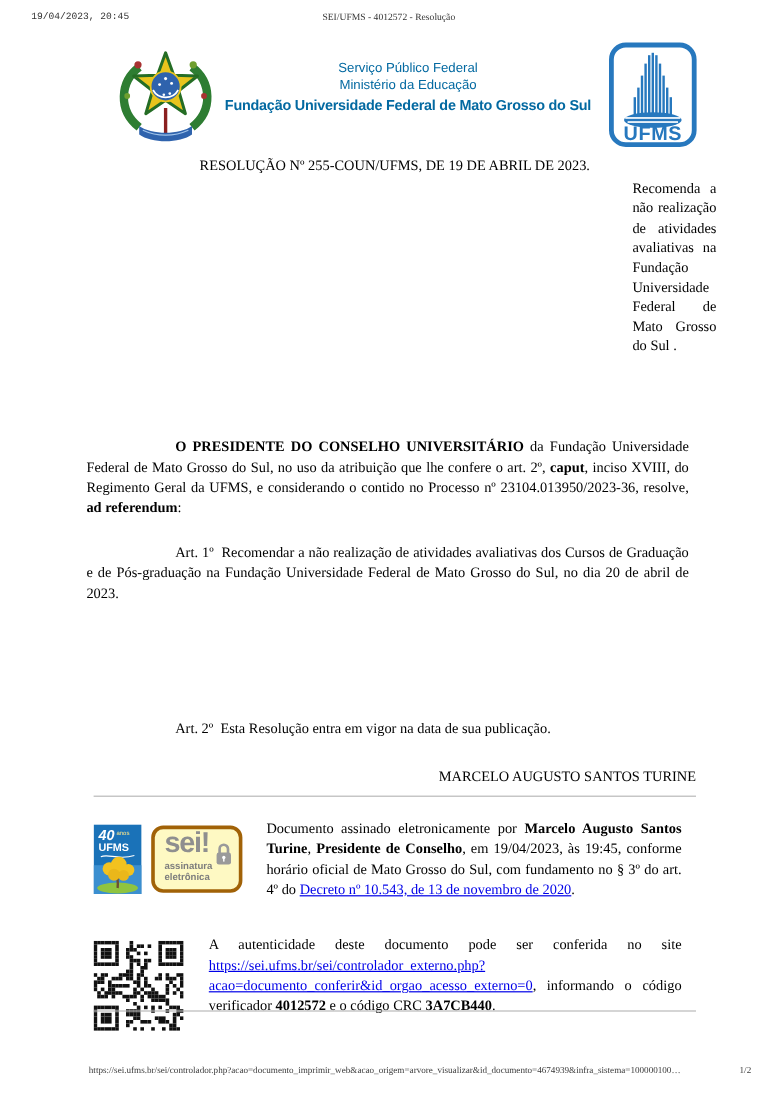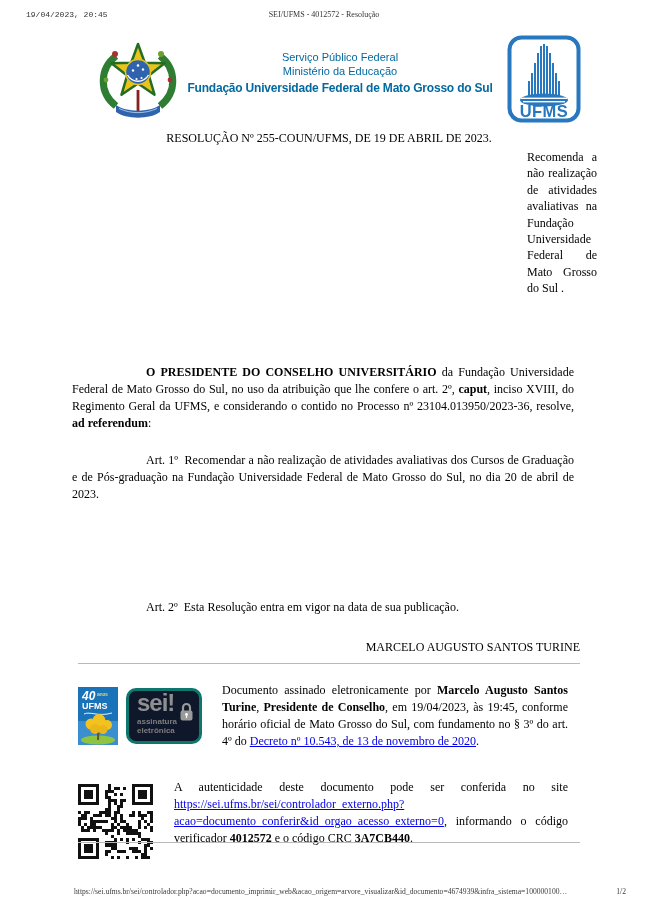--- a/index.html
+++ b/index.html
@@ -29,22 +29,22 @@
          font-size:12px;line-height:17px;text-indent:74px;}
   .p1{top:364px}.art1{top:452px}.pu{top:525px}.art2{top:599px}
   .sign{position:absolute;top:640px;left:78px;width:502px;text-align:right;font-size:12px;}
   .hr{position:absolute;left:78px;width:502px;border:0;margin:0;height:0;
       border-top:1.5px solid #b9b9b9;}
   .hr1{top:663px}.hr2{top:842px}
 
   
   .sigblock{position:absolute;top:670px;left:78px;width:502px;display:flex;gap:8px;align-items:center;}
   .badge40{width:40px;height:58px;flex:0 0 auto;}
-  .seibox{box-sizing:border-box;width:76px;height:56px;border:3px solid #0f766e;border-radius:10px;
-          position:relative;flex:0 0 auto;background:#0f172a;}
+  .seibox{box-sizing:border-box;width:76px;height:56px;border:3px solid #a16207;border-radius:10px;
+          position:relative;flex:0 0 auto;background:#fef9c3;}
   .sei-word{position:absolute;left:8px;top:-2px;font-family:"Liberation Sans",sans-serif;
             font-weight:bold;font-size:24px;color:#8f8f8f;letter-spacing:-1px;}
   .sei-sub{position:absolute;left:8px;top:26px;font-family:"Liberation Sans",sans-serif;
            font-size:8px;line-height:9px;color:#7d7d7d;font-weight:bold;}
   .padlock{position:absolute;right:4px;top:11px;}
   .sigtext,.qrtext{margin:12px;text-align:justify;font-size:12px;line-height:17px;flex:1;}
   .link{color:#0000e8;text-decoration:underline;cursor:pointer;}
 
   
   .qrblock{position:absolute;top:767px;left:78px;width:502px;display:flex;gap:9px;align-items:flex-end;}

